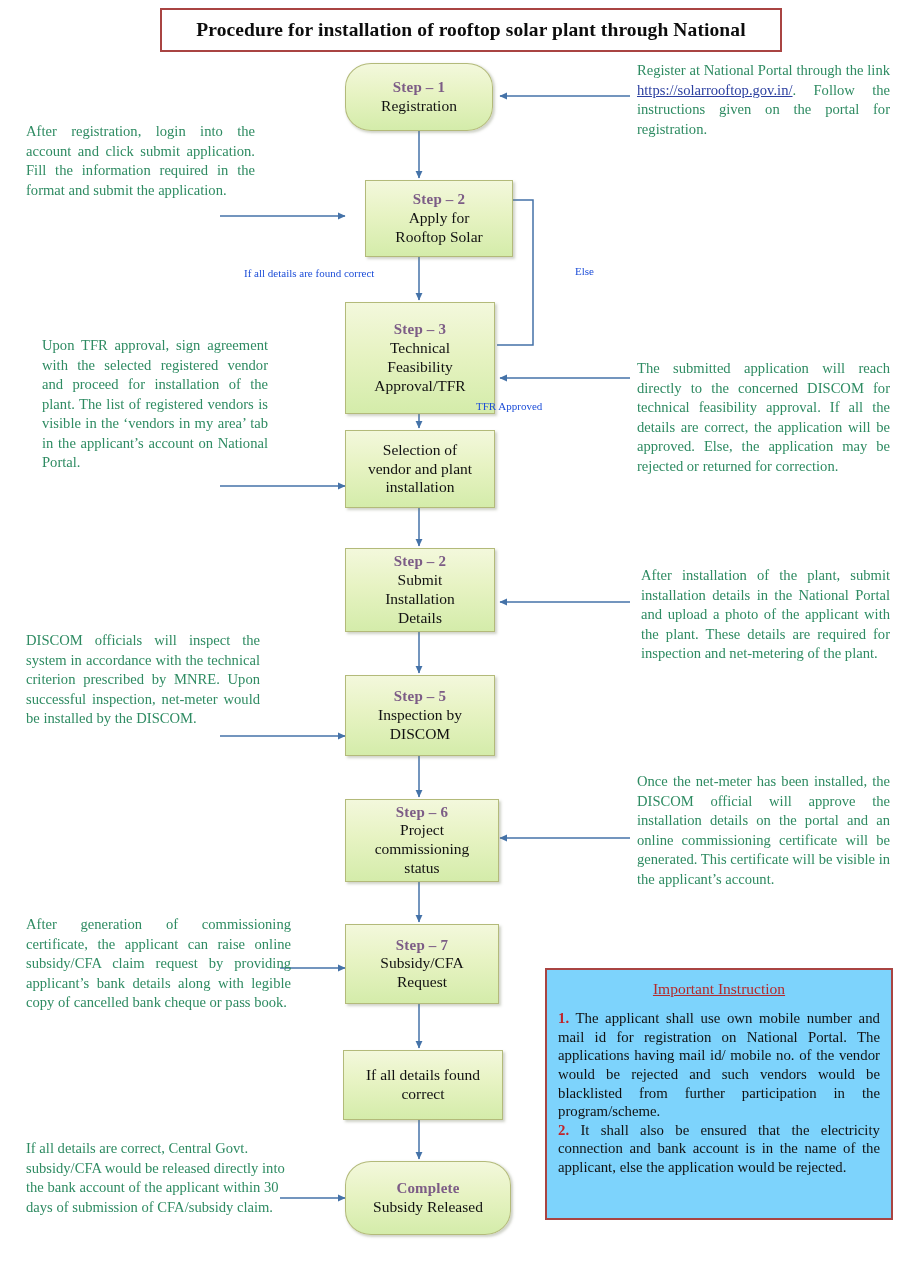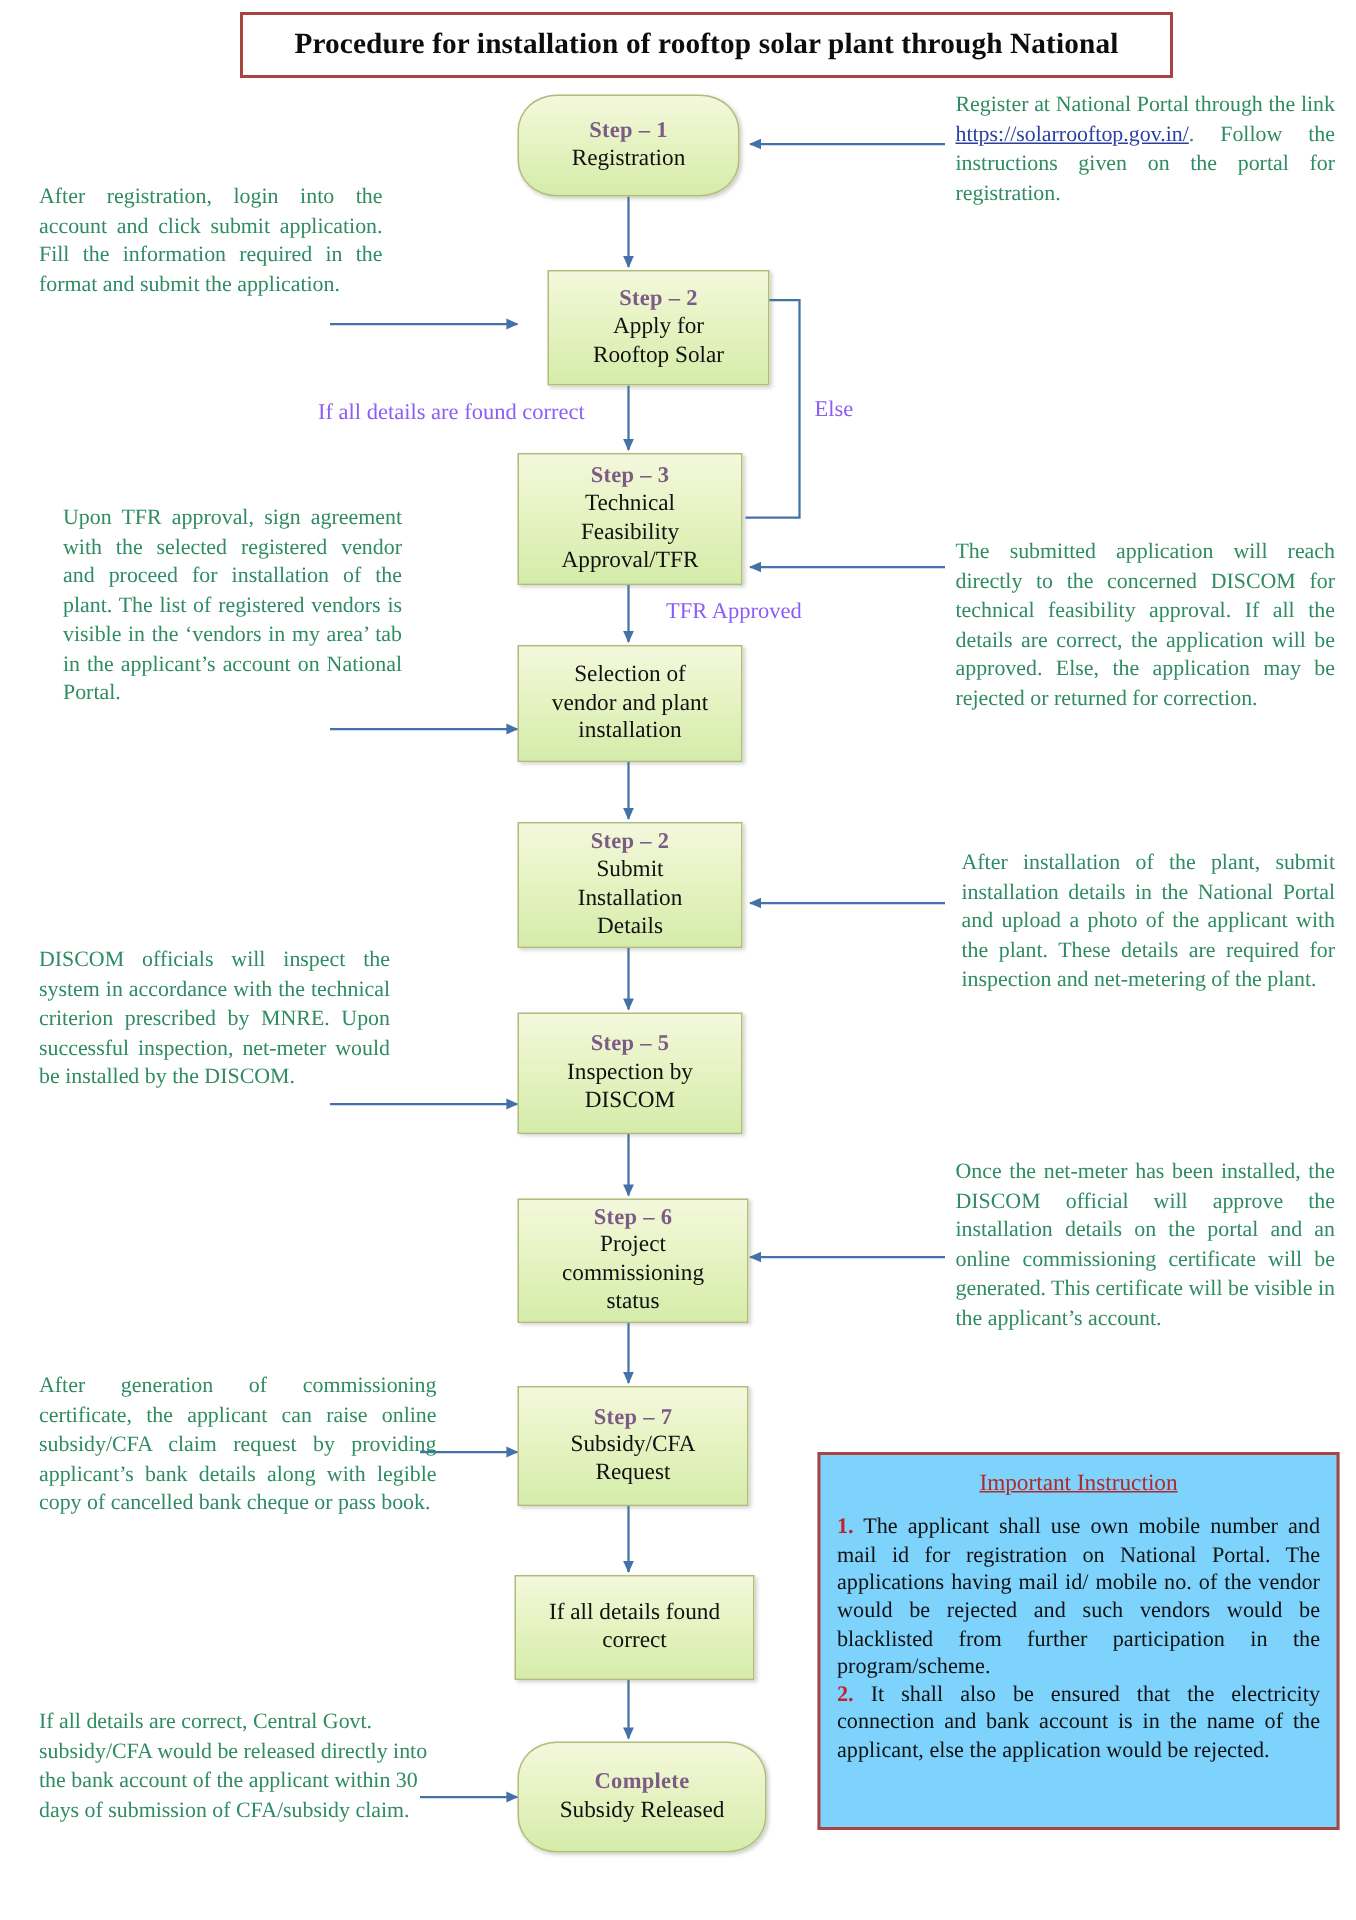--- a/index.html
+++ b/index.html
@@ -40,21 +40,21 @@
   
   .note{
     position:absolute; color:#2e8b62; font-size:14.6px; line-height:1.34;
     text-align:justify; text-justify:inter-word;
   }
   .note.noj{ text-align:left; }
   .note a, .note .link{ color:#2b3fa0; text-decoration:underline; }
 
   
   .edgelabel{
-    position:absolute; color:#8b5cf6; font-size:15px; white-space:nowrap;
+    position:absolute; color:#1d4ed8; font-size:11px; white-space:nowrap;margin-left:32px;
   }
 
   
   #important-box{
     position:absolute; left:545px; top:968px; width:348px; height:252px;
     border:2.5px solid #a94442; background:#7dd3fc; box-sizing:border-box;
     padding:10px 11px 8px 11px;
   }
   #important-title{
     text-align:center; color:#b3292b; font-size:15.5px; text-decoration:underline;
@@ -114,21 +114,21 @@
     <div class="step">Step – 1</div>
     <div class="lbl">Registration</div>
   </div>
 
   <div class="node" style="left:345px;top:180px;width:148px;height:77px;margin-left:20px;">
     <div class="step">Step – 2</div>
     <div class="lbl">Apply for</div>
     <div class="lbl">Rooftop Solar</div>
   </div>
 
-  <div class="node" style="left:345px;top:302px;width:150px;height:88px;">
+  <div class="node" style="left:345px;top:302px;width:150px;height:112px;">
     <div class="step">Step – 3</div>
     <div class="lbl">Technical</div>
     <div class="lbl">Feasibility</div>
     <div class="lbl">Approval/TFR</div>
   </div>
 
   <div class="node" style="left:345px;top:430px;width:150px;height:78px;">
     <div class="lbl">Selection of</div>
     <div class="lbl">vendor and plant</div>
     <div class="lbl">installation</div>

